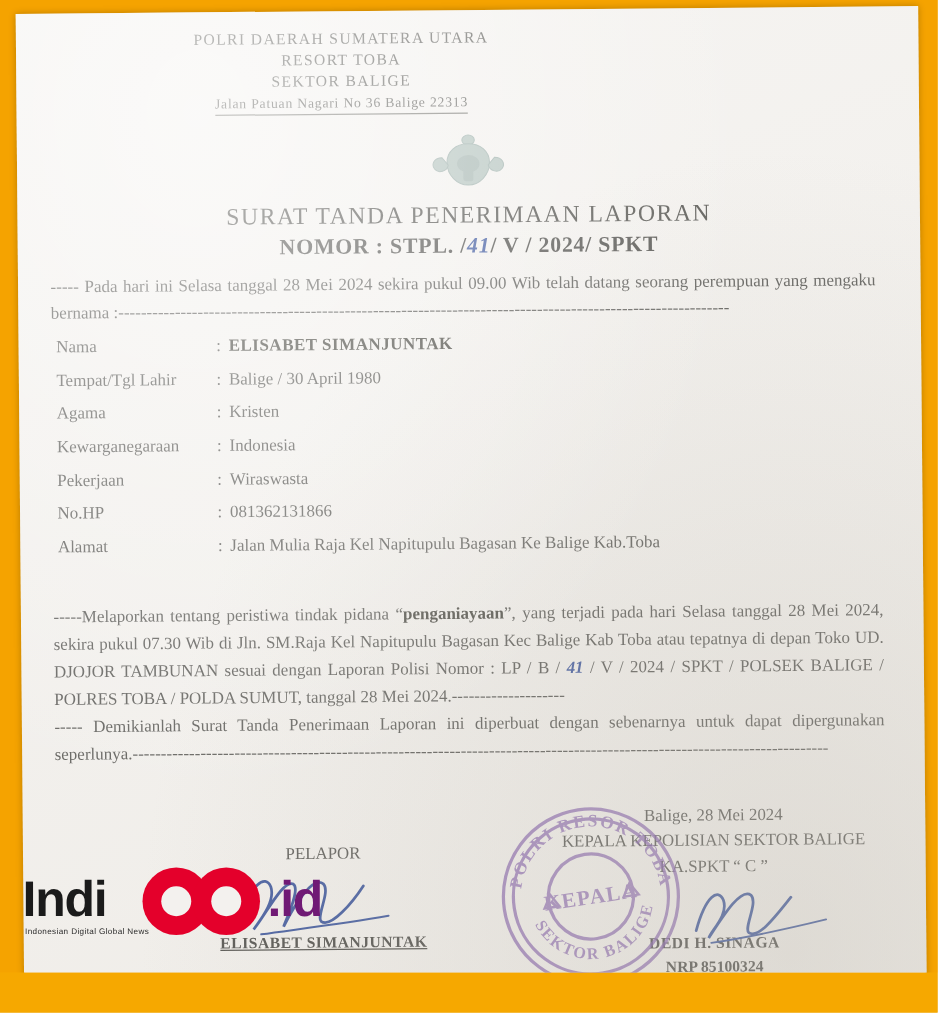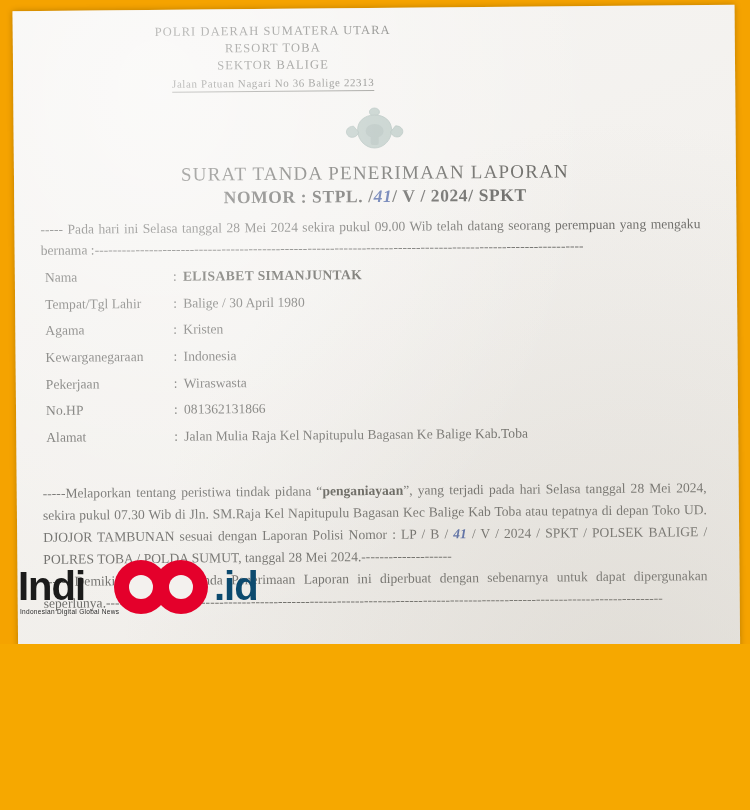--- a/index.html
+++ b/index.html
@@ -9,21 +9,21 @@
   }
   body {
     width: 750px;
     height: 810px;
     overflow: hidden;
     font-family: "Liberation Serif", serif;
   }
   #frame {
     position: relative;
     width: 750px;
-    height: 644px;
+    height: 778px;
     background: #f5a300;
     overflow: hidden;
   }
   
   #paper {
     position: absolute;
     left: 16px;
     top: 8px;
     width: 722px;
     height: 795px;
@@ -282,21 +282,21 @@
     background: #f3f1ee;
     border-radius: 50%;
   }
   .wm-dotid {
     position: absolute;
     left: 196px;
     top: 14px;
     font-family: "Liberation Sans", sans-serif;
     font-weight: bold;
     font-size: 40px;
-    color: #0c4a6e;
+    color: #701a75;
     letter-spacing: -1px;
   }
 </style>
 </head>
 <body>
 
 <div id="frame">
   <div id="paper">
     <div id="sheet">
 

